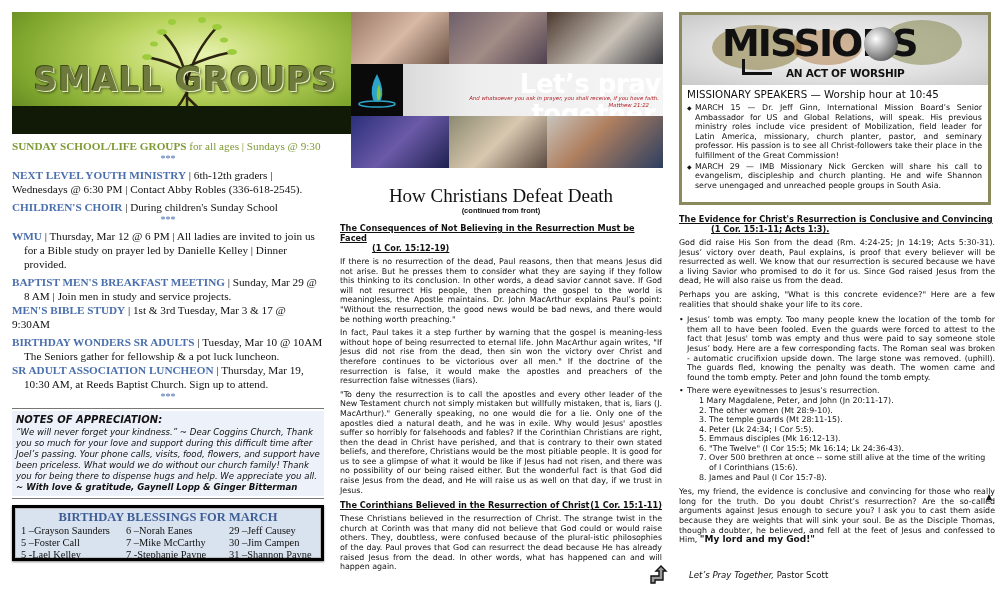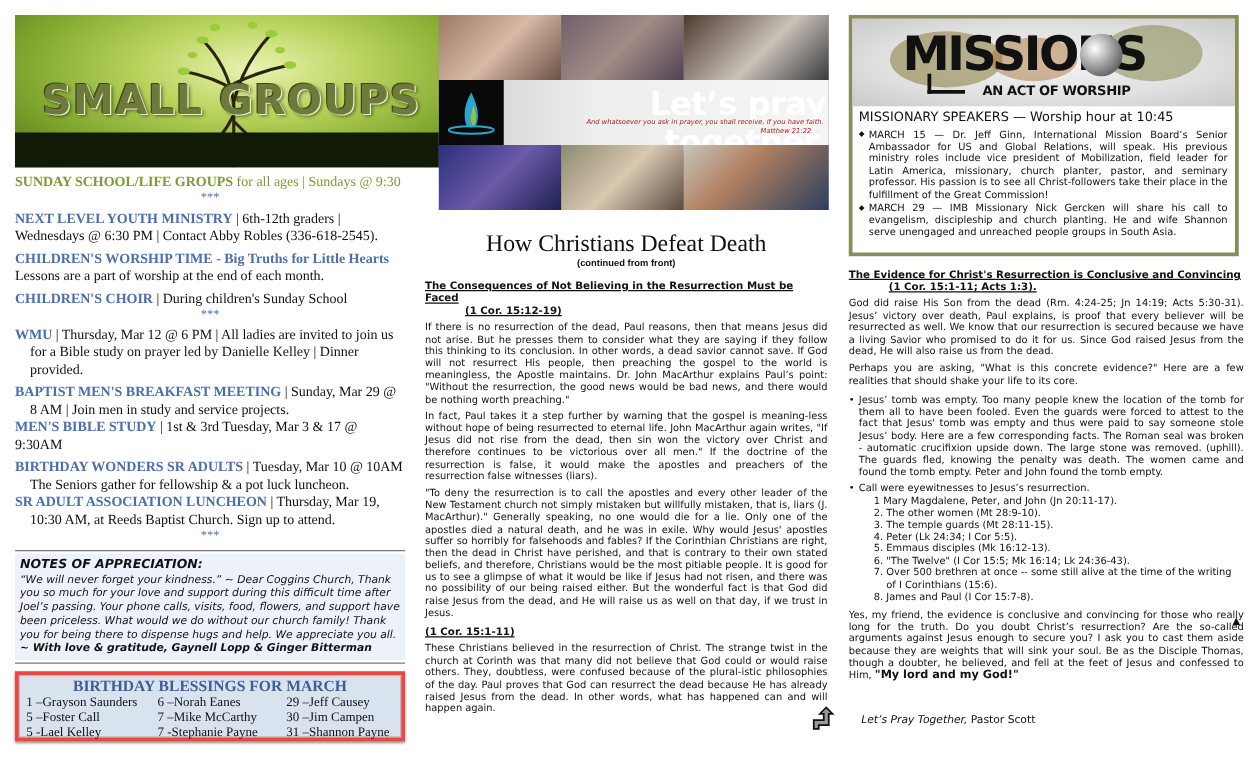--- a/index.html
+++ b/index.html
@@ -34,21 +34,21 @@
   .indent { padding-left: 12px; text-indent: -12px; }
   .stars { text-align: center; color: #4a6fad; font-size: 10px; line-height: 10px; margin-top: 1px; }
   .rule { border-top: 1px solid #777; margin-top: 6px; }
   .notes {
     background: #edf2fa; padding: 3px 4px 3px 4px; margin-top: 2px;
     font-family: "DejaVu Sans", sans-serif; font-style: italic; font-size: 8.6px; line-height: 11px; color: #111;
   }
   .notes .nh { font-weight: bold; font-size: 10px; margin-bottom: 2px; }
   .notes b { font-weight: bold; }
   .bday {
-    margin-top: 6px; border: 3px solid #ef4444; box-shadow: inset 0 0 0 1px #bbb, 0 1px 2px #888;
+    margin-top: 6px; border: 3px solid #000000; box-shadow: inset 0 0 0 1px #bbb, 0 1px 2px #888;
     background: #d9e3f0; padding: 2px 6px 4px 6px; height: 56px;
   }
   .bday-title { text-align: center; color: #3f5e96; font-weight: bold; font-size: 12.5px; line-height: 15px; }
   .bday-grid { display: grid; grid-template-columns: 105px 103px 90px; font-size: 10.4px; line-height: 12px; }
 
   
   .col-mid { position: absolute; left: 340px; top: 12px; width: 322px; }
   .pray-banner { position: relative; width: 312px; height: 156px; margin-left: 11px; background: #888; overflow: hidden; }
   .photo { position: absolute; }
   .pray-mid {
@@ -142,24 +142,20 @@
 
   <div class="evt green" style="margin-top:5px;">
     <span class="hd">SUNDAY SCHOOL/LIFE GROUPS</span><span> for all ages | Sundays @ 9:30</span>
   </div>
   <div class="stars">***</div>
 
   <div class="evt">
     <span class="hd">NEXT LEVEL YOUTH MINISTRY</span><span>  |  6th-12th graders  |  Wednesdays @ 6:30 PM  |  Contact Abby Robles (336-618-2545).</span>
   </div>
   <div class="evt">
-    <div class="hd">CHILDREN'S  WORSHIP TIME - Big Truths for Little Hearts</div>
-    <div>Lessons are a part of worship at the end of each month.</div>
-  </div>
-  <div class="evt">
     <span class="hd">CHILDREN'S CHOIR</span><span>  |  During children's Sunday School</span>
   </div>
   <div class="stars">***</div>
 
   <div class="evt indent">
     <span class="hd">WMU</span><span>  |  Thursday, Mar 12  @ 6 PM   |   All ladies are invited to join us for a Bible study on prayer led by Danielle Kelley  |  Dinner provided.</span>
   </div>
   <div class="evt indent">
     <span class="hd">BAPTIST MEN'S BREAKFAST MEETING</span><span>  |  Sunday, Mar 29 @ 8 AM  |  Join men in study and service projects.</span>
   </div>
@@ -228,20 +224,21 @@
       <span>The Consequences of Not Believing in the Resurrection Must be Faced</span>
       <span class="ref">(1 Cor. 15:12-19)</span>
     </div>
     <div class="body-text p">If there is no resurrection of the dead, Paul reasons, then that means Jesus did not arise. But he presses them to consider what they are saying if they follow this thinking to its conclusion. In other words, a dead savior cannot save. If God will not resurrect His people, then preaching the gospel to the world is meaningless, the Apostle maintains. Dr. John MacArthur explains Paul’s point: "Without the resurrection, the good news would be bad news, and there would be nothing worth preaching."</div>
     <div class="body-text p">In fact, Paul takes it a step further by warning that the gospel is meaning-less without hope of being resurrected to eternal life. John MacArthur again writes, "If Jesus did not rise from the dead, then sin won the victory over Christ and therefore continues to be victorious over all men." If the doctrine of the resurrection is false, it would make the apostles and preachers of the resurrection false witnesses (liars).</div>
     <div class="body-text p">"To deny the resurrection is to call the apostles and every other leader of the New Testament church not simply mistaken but willfully mistaken, that is, liars (J. MacArthur)." Generally speaking, no one would die for a lie. Only one of the apostles died a natural death, and he was in exile. Why would Jesus' apostles suffer so horribly for falsehoods and fables? If the Corinthian Christians are right, then the dead in Christ have perished, and that is contrary to their own stated beliefs, and therefore, Christians would be the most pitiable people. It is good for us to see a glimpse of what it would be like if Jesus had not risen, and there was no possibility of our being raised either. But the wonderful fact is that God did raise Jesus from the dead, and He will raise us as well on that day, if we trust in Jesus.</div>
   </div>
 
   <div style="margin-top:5px;">
     <div class="sec-hd" style="display:flex;justify-content:space-between;">
+      <span>The Corinthians Believed in the Resurrection of Christ</span>
       <span>(1 Cor. 15:1-11)</span>
     </div>
     <div class="body-text p">These Christians believed in the resurrection of Christ. The strange twist in the church at Corinth was that many did not believe that God could or would raise others. They, doubtless, were confused because of the plural-istic philosophies of the day. Paul proves that God can resurrect the dead because He has already raised Jesus from the dead. In other words, what has happened can and will happen again.</div>
   </div>
 </div>
 
 <svg class="corner-arrow" viewBox="0 0 20 20">
   <path d="M2 18 L2 11 L10 11 L10 6 L7 6 L12 1 L17 6 L14 6 L14 15 L6 15 L6 18 Z" fill="#999" stroke="#111" stroke-width="1.4"></path>
 </svg>
 
@@ -266,21 +263,21 @@
   <div style="margin-top:9px;">
     <div class="sec-hd">
       <span>The Evidence for Christ's Resurrection is Conclusive and Convincing</span>
       <span class="ref">(1 Cor. 15:1-11; Acts 1:3).</span>
     </div>
     <div class="body-text p">God did raise His Son from the dead (Rm. 4:24-25; Jn 14:19; Acts 5:30-31). Jesus’ victory over death, Paul explains, is proof that every believer will be resurrected as well. We know that our resurrection is secured because we have a living Savior who promised to do it for us. Since God raised Jesus from the dead, He will also raise us from the dead.</div>
     <div class="body-text p">Perhaps you are asking, "What is this concrete evidence?" Here are a few realities that should shake your life to its core.</div>
     <ul class="ev-list body-text" style="margin-top:6px;">
       <li>Jesus’ tomb was empty. Too many people knew the location of the tomb for them all to have been fooled. Even the guards were forced to attest to the fact that Jesus' tomb was empty and thus were paid to say someone stole Jesus’ body. Here are a few corresponding facts. The Roman seal was broken - automatic crucifixion upside down. The large stone was removed. (uphill). The guards fled, knowing the penalty was death. The women came and found the tomb empty. Peter and John found the tomb empty.</li>
       <li style="margin-bottom:0;">
-        <span>Call were eyewitnesses to Jesus’s resurrection.</span>
+        <span>There were eyewitnesses to Jesus’s resurrection.</span>
         <div class="witness">
           <div>1 Mary Magdalene, Peter, and John  (Jn 20:11-17).</div>
           <div>2. The other women  (Mt 28:9-10).</div>
           <div>3. The temple guards  (Mt 28:11-15).</div>
           <div>4. Peter  (Lk 24:34; I Cor 5:5).</div>
           <div>5. Emmaus disciples  (Mk 16:12-13).</div>
           <div>6. "The Twelve"  (I Cor 15:5; Mk 16:14; Lk 24:36-43).</div>
           <div>7. Over 500 brethren at once -- some still alive at the time of the writing of I Corinthians (15:6).</div>
           <div>8. James and Paul  (I Cor 15:7-8).</div>
         </div>

